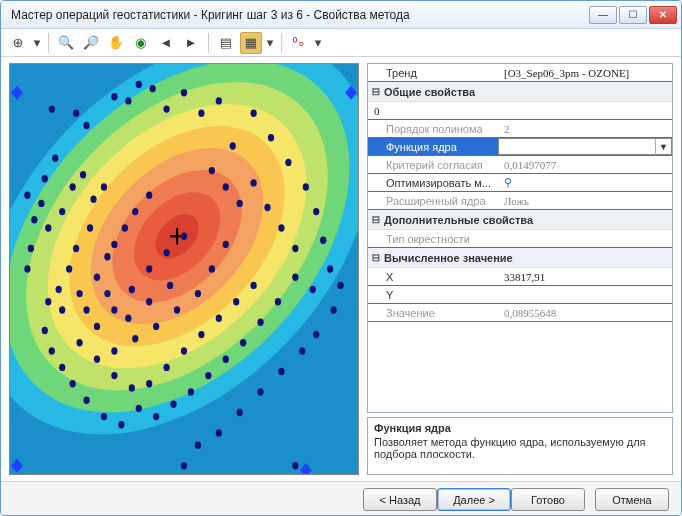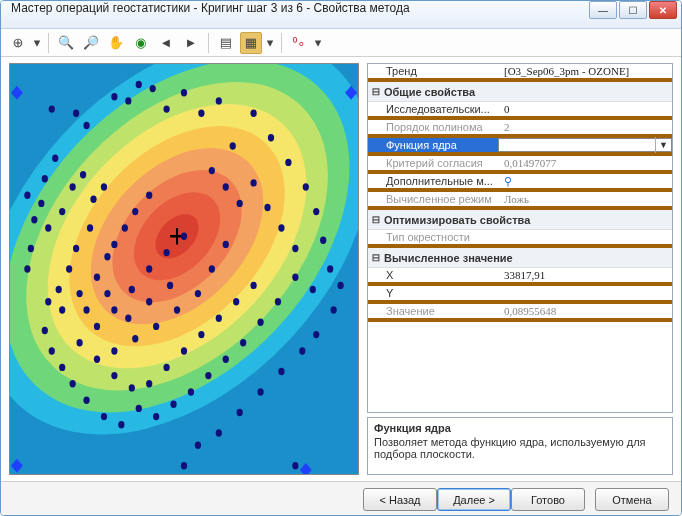--- a/index.html
+++ b/index.html
@@ -12,20 +12,21 @@
     height: 516px;
     overflow: hidden;
     border: 1px solid #6699cc;
     border-radius: 4px;
   }
   .titlebar {
     height: 28px;
     background: linear-gradient(to bottom, #f7fbff, #e6eef8);
     border-bottom: 1px solid #c0d0e8;
     display: flex;
+    align-items: center;
     padding: 0 4px 0 10px;
     color: #222;
   }
   .titlebar .title { flex: 1; font-size: 12px; }
   .winbtns { display: flex; gap: 2px; }
   .winbtn {
     width: 28px; height: 18px;
     border: 1px solid #8ba8cc;
     border-radius: 2px;
     background: linear-gradient(to bottom,#fefefe,#d8e4f2);
@@ -71,21 +72,21 @@
     display:flex;flex-direction:column;
     padding:6px 8px 6px 4px;
   }
   .propgrid{
     flex:1;
     border:1px solid #9aa9be;
     background:#fff;
     overflow:auto;
     font-size:11px;
   }
-  .pgrow{display:flex;height:18px;align-items:center;border-bottom:4px solid #a16207;}
+  .pgrow{display:flex;height:18px;align-items:center;border-bottom:1px solid #a16207;}
   .pgcat{
     display:flex;align-items:center;height:20px;
     background:#eef1f6;font-weight:bold;color:#333;
     border-bottom:1px solid #dcdfe6;
   }
   .pgexp{
     width:16px;text-align:center;color:#555;font-size:10px;
     user-select:none;
   }
   .pgkey{
@@ -310,49 +311,48 @@
     <div class="propgrid">
       <div class="pgrow">
         <div class="pgkey" style="padding-left:18px">Тренд</div>
         <div class="pgval">[O3_Sep06_3pm - OZONE]</div>
       </div>
       <div class="pgcat">
           <span class="pgexp">⊟</span>
           <span>Общие свойства</span>
         </div>
       <div class="pgrow">
-        <div class="pgkey">Исследовательски...</div>
         <div class="pgval">0</div>
       </div>
       <div class="pgrow readonly">
         <div class="pgkey">Порядок полинома</div>
         <div class="pgval">2</div>
       </div>
       <div class="pgrow selected">
         <div class="pgkey">Функция ядра</div>
         <div class="pgvalbox">
           <span style="flex:1">Экспоненциальная</span>
           <span class="dropbtn">▼</span>
         </div>
       </div>
       <div class="pgrow readonly">
         <div class="pgkey">Критерий согласия</div>
         <div class="pgval">0,01497077</div>
       </div>
       <div class="pgrow">
-        <div class="pgkey">Дополнительные м...</div>
+        <div class="pgkey">Оптимизировать м...</div>
         <div class="pgval pickicon">⚲</div>
       </div>
       <div class="pgrow readonly">
-        <div class="pgkey">Вычисленное режим</div>
+        <div class="pgkey">Расширенный ядра</div>
         <div class="pgval">Ложь</div>
       </div>
       <div class="pgcat">
           <span class="pgexp">⊟</span>
-          <span>Оптимизировать свойства</span>
+          <span>Дополнительные свойства</span>
         </div>
       <div class="pgrow readonly">
         <div class="pgkey">Тип окрестности</div>
         <div class="pgval"></div>
       </div>
       <div class="pgcat">
           <span class="pgexp">⊟</span>
           <span>Вычисленное значение</span>
         </div>
       <div class="pgrow">

